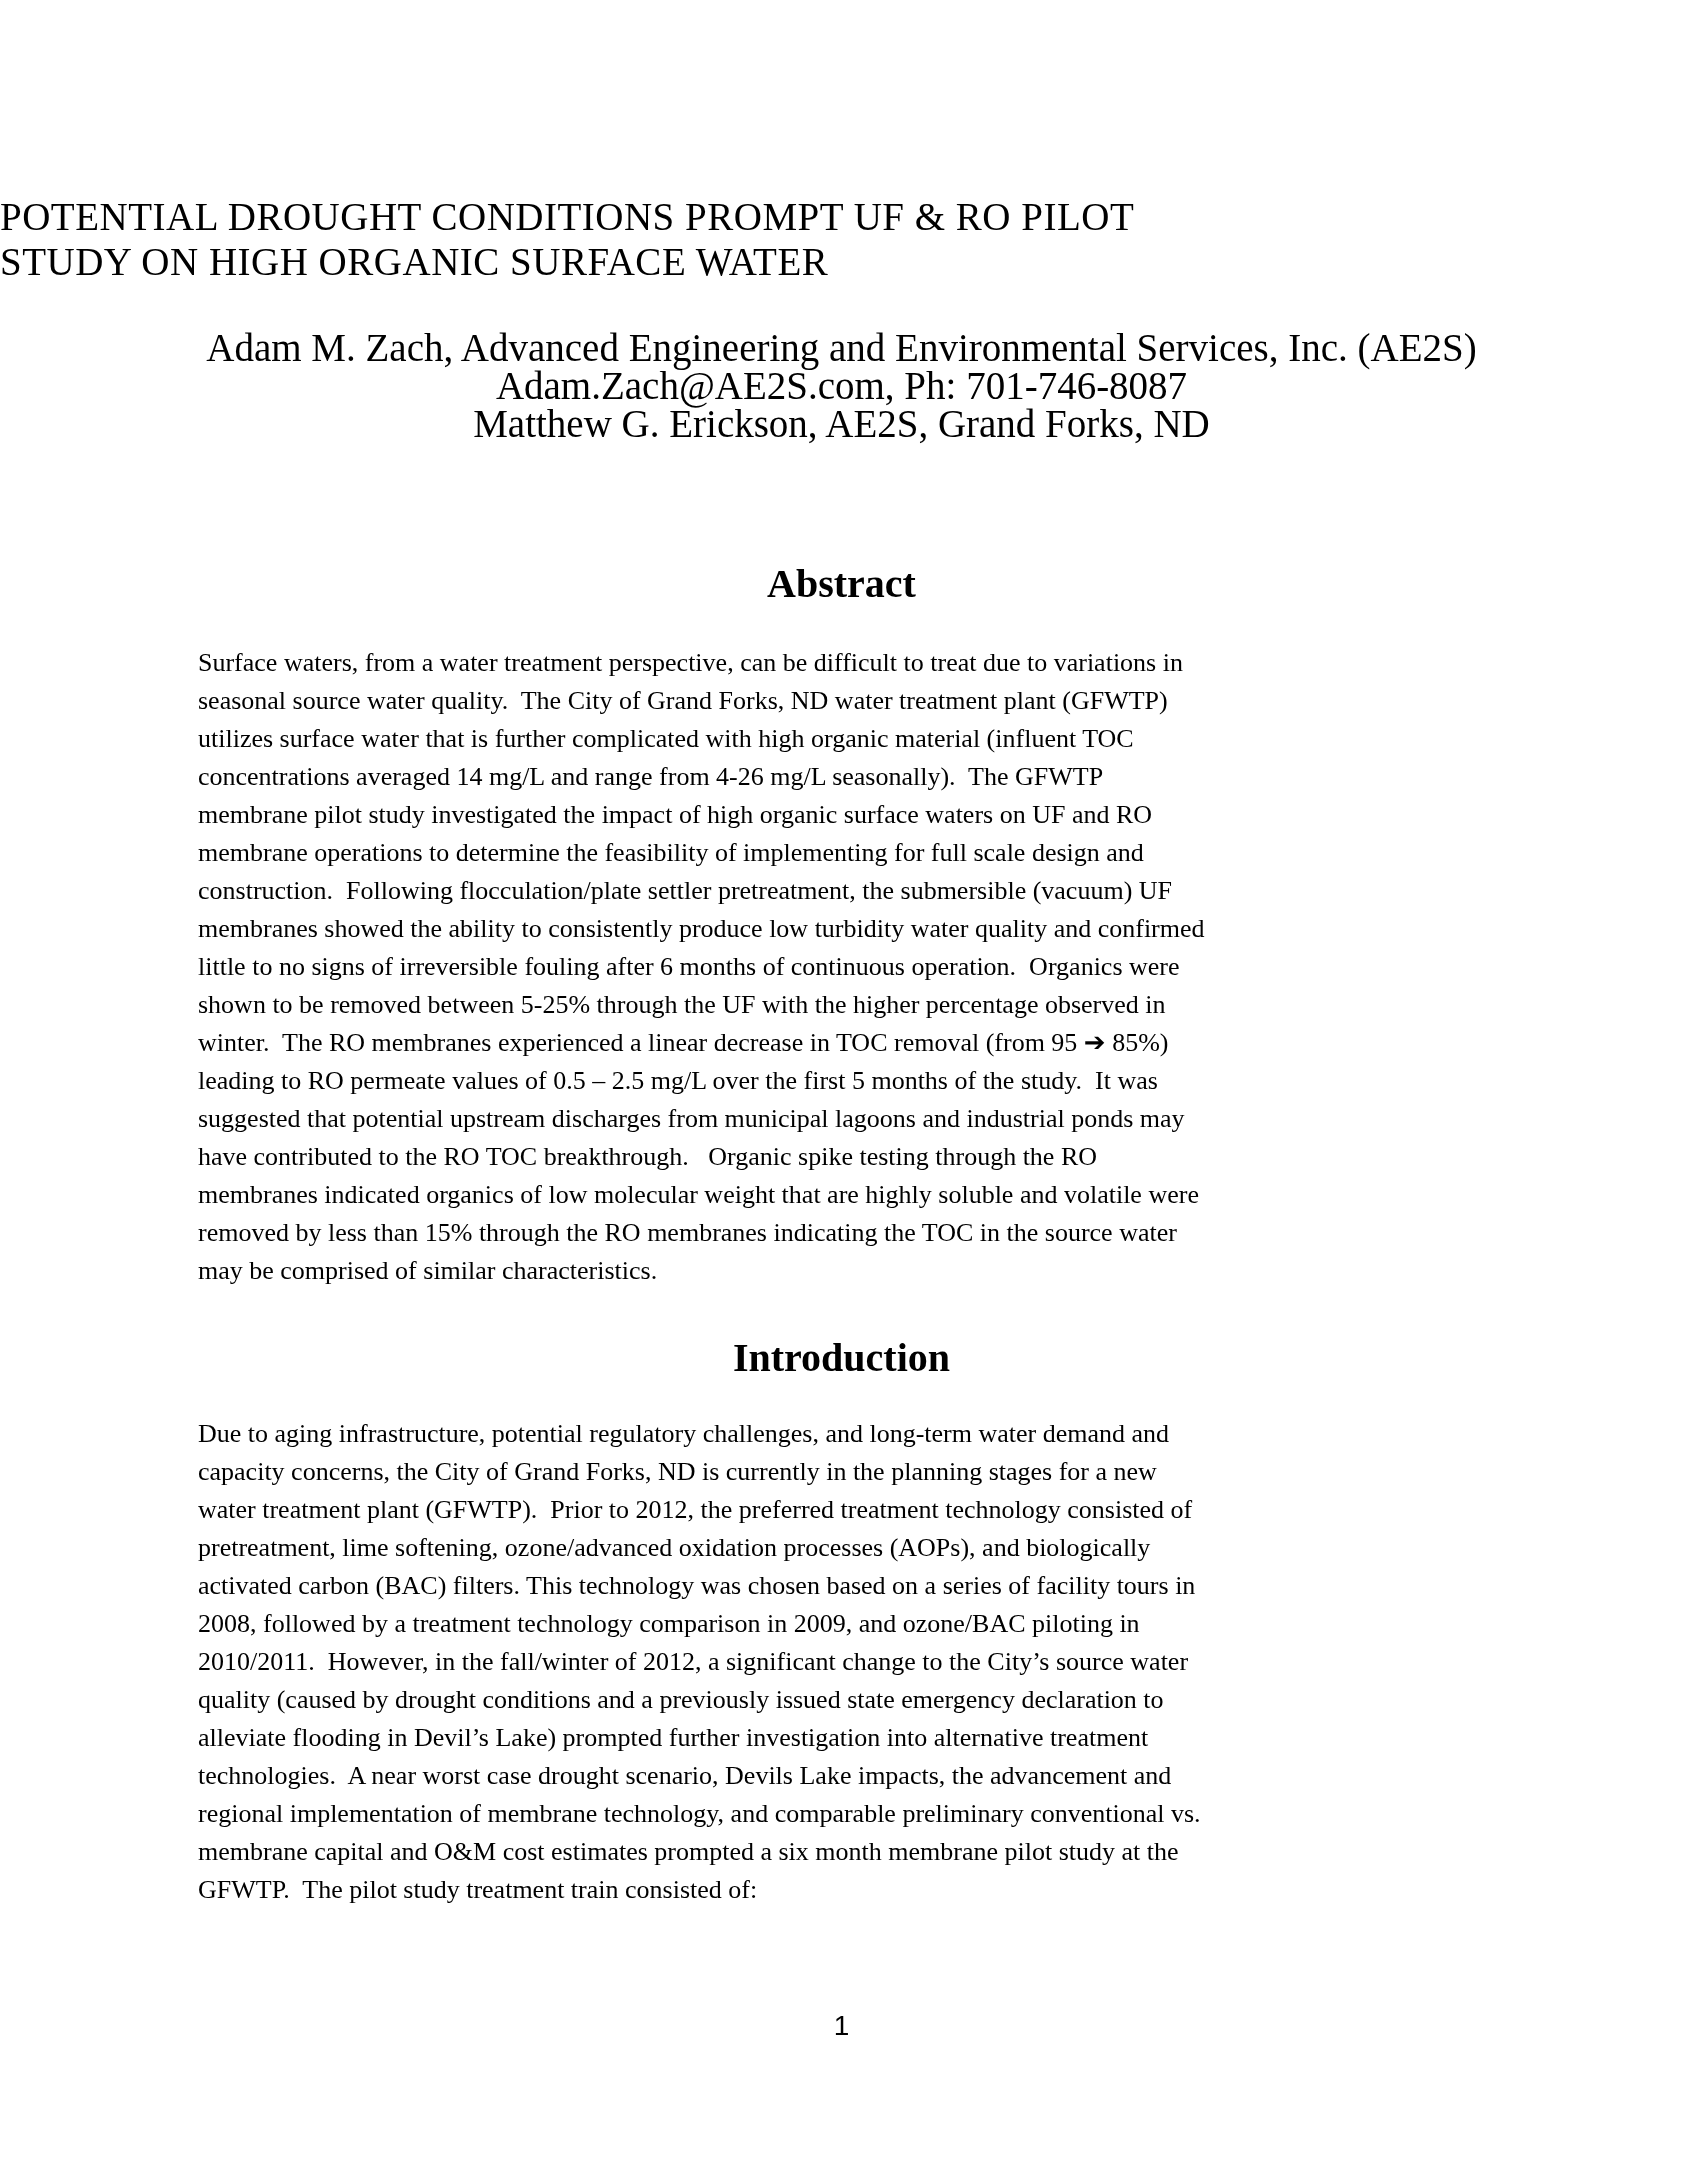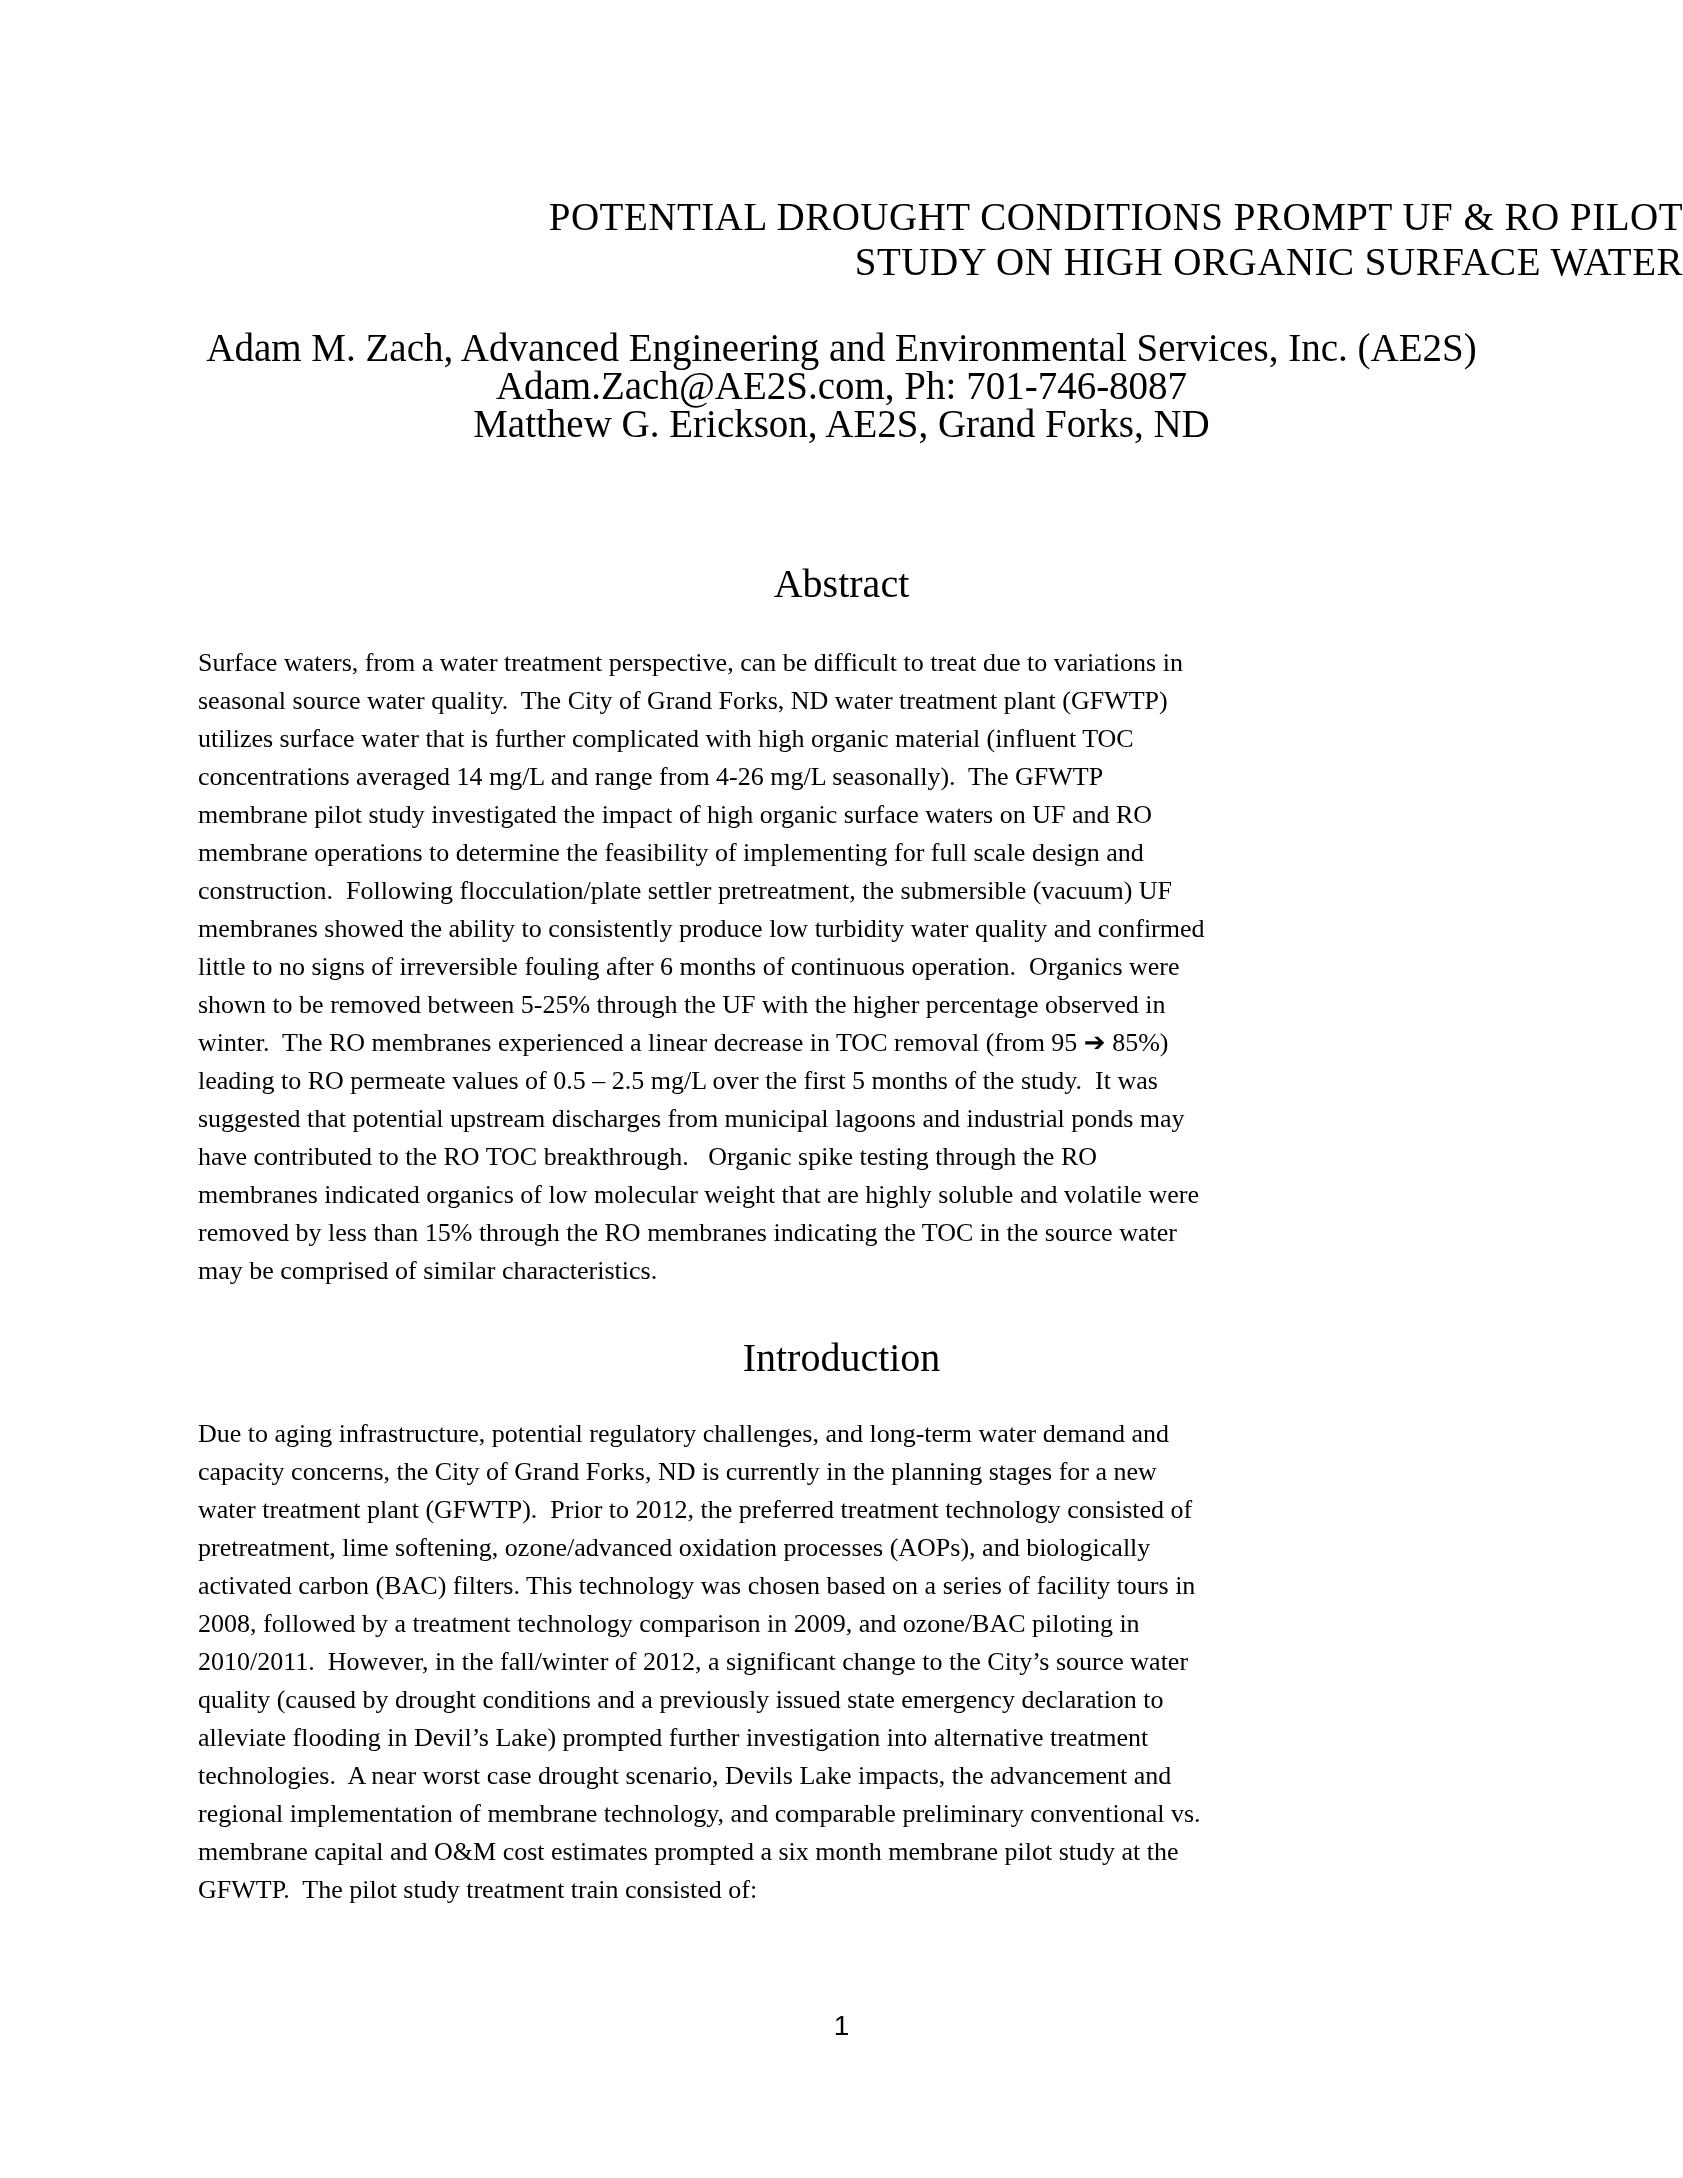--- a/index.html
+++ b/index.html
@@ -15,21 +15,21 @@
     color: #000000;
     font-family: "Liberation Serif", "DejaVu Serif", serif;
     overflow: hidden;
   }
   .paper-title {
     position: absolute;
     left: 0;
     right: 0;
     top: 194px;
     margin: 0;
-    text-align: right;
+    text-align: left;
     font-size: 39px;
     line-height: 45px;
     font-weight: normal;
     white-space: pre;
     letter-spacing: 0.5px;
   }
   .authors {
     position: absolute;
     left: 0;
     right: 0;
@@ -39,21 +39,21 @@
     line-height: 38px;
   }
   .section-heading {
     position: absolute;
     left: 0;
     right: 0;
     margin: 0;
     text-align: center;
     font-size: 40px;
     line-height: 45px;
-    font-weight: normal;
+    font-weight: bold;
   }
   .heading-abstract { top: 561px; }
   .heading-introduction { top: 1335px; }
   .body-paragraph {
     position: absolute;
     left: 198px;
     width: 1297px;
     font-size: 26px;
     line-height: 38px;
     white-space: pre;

